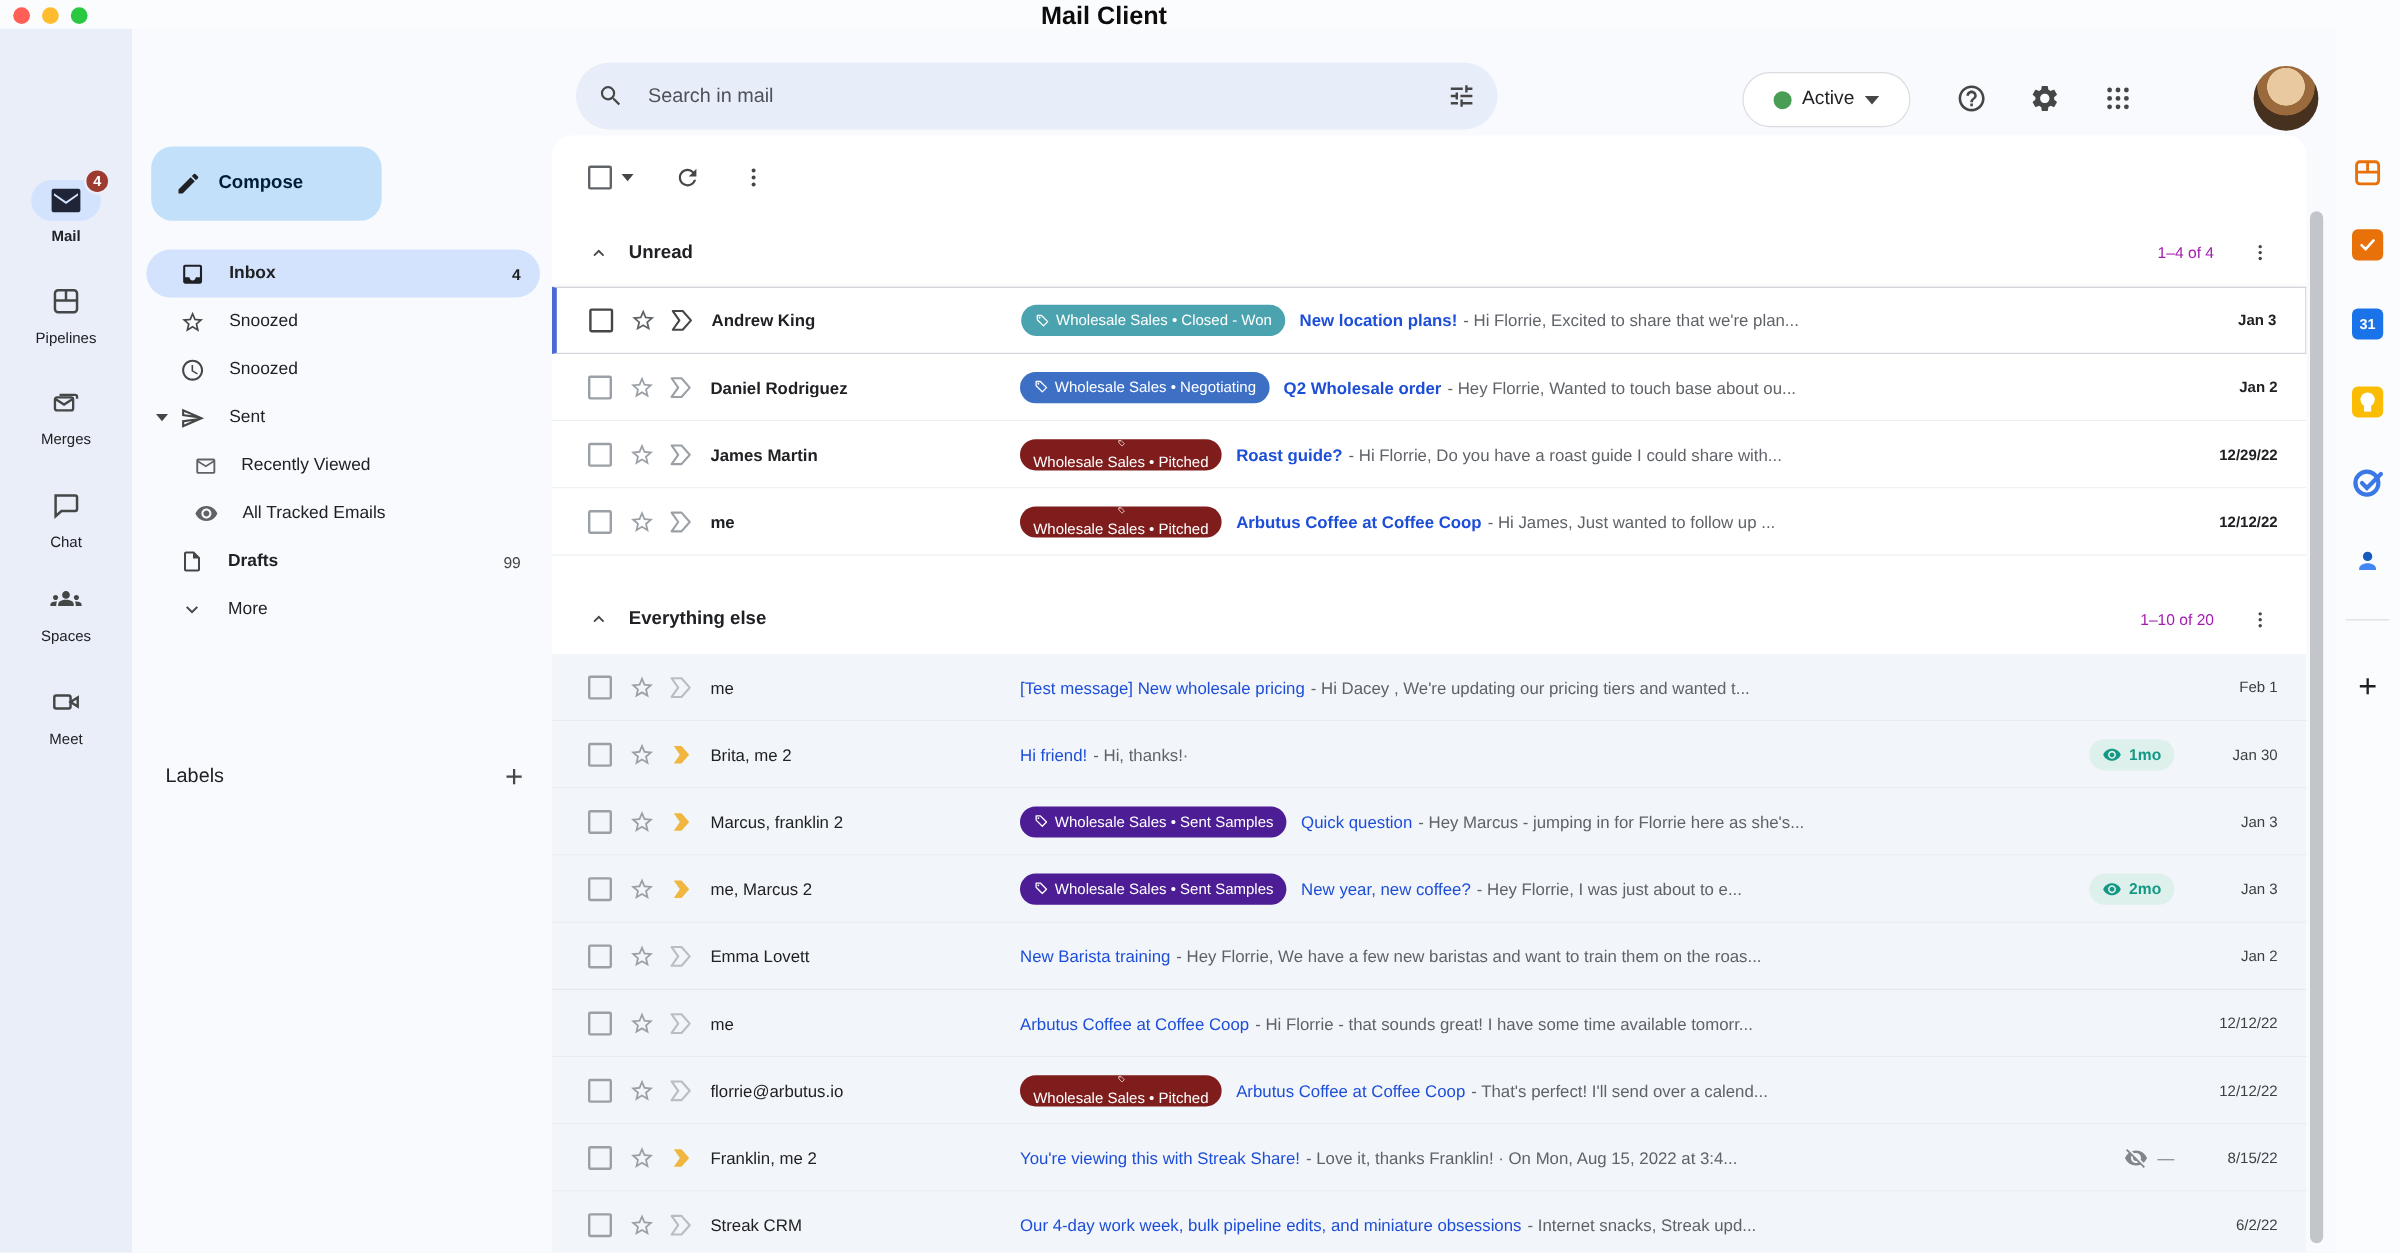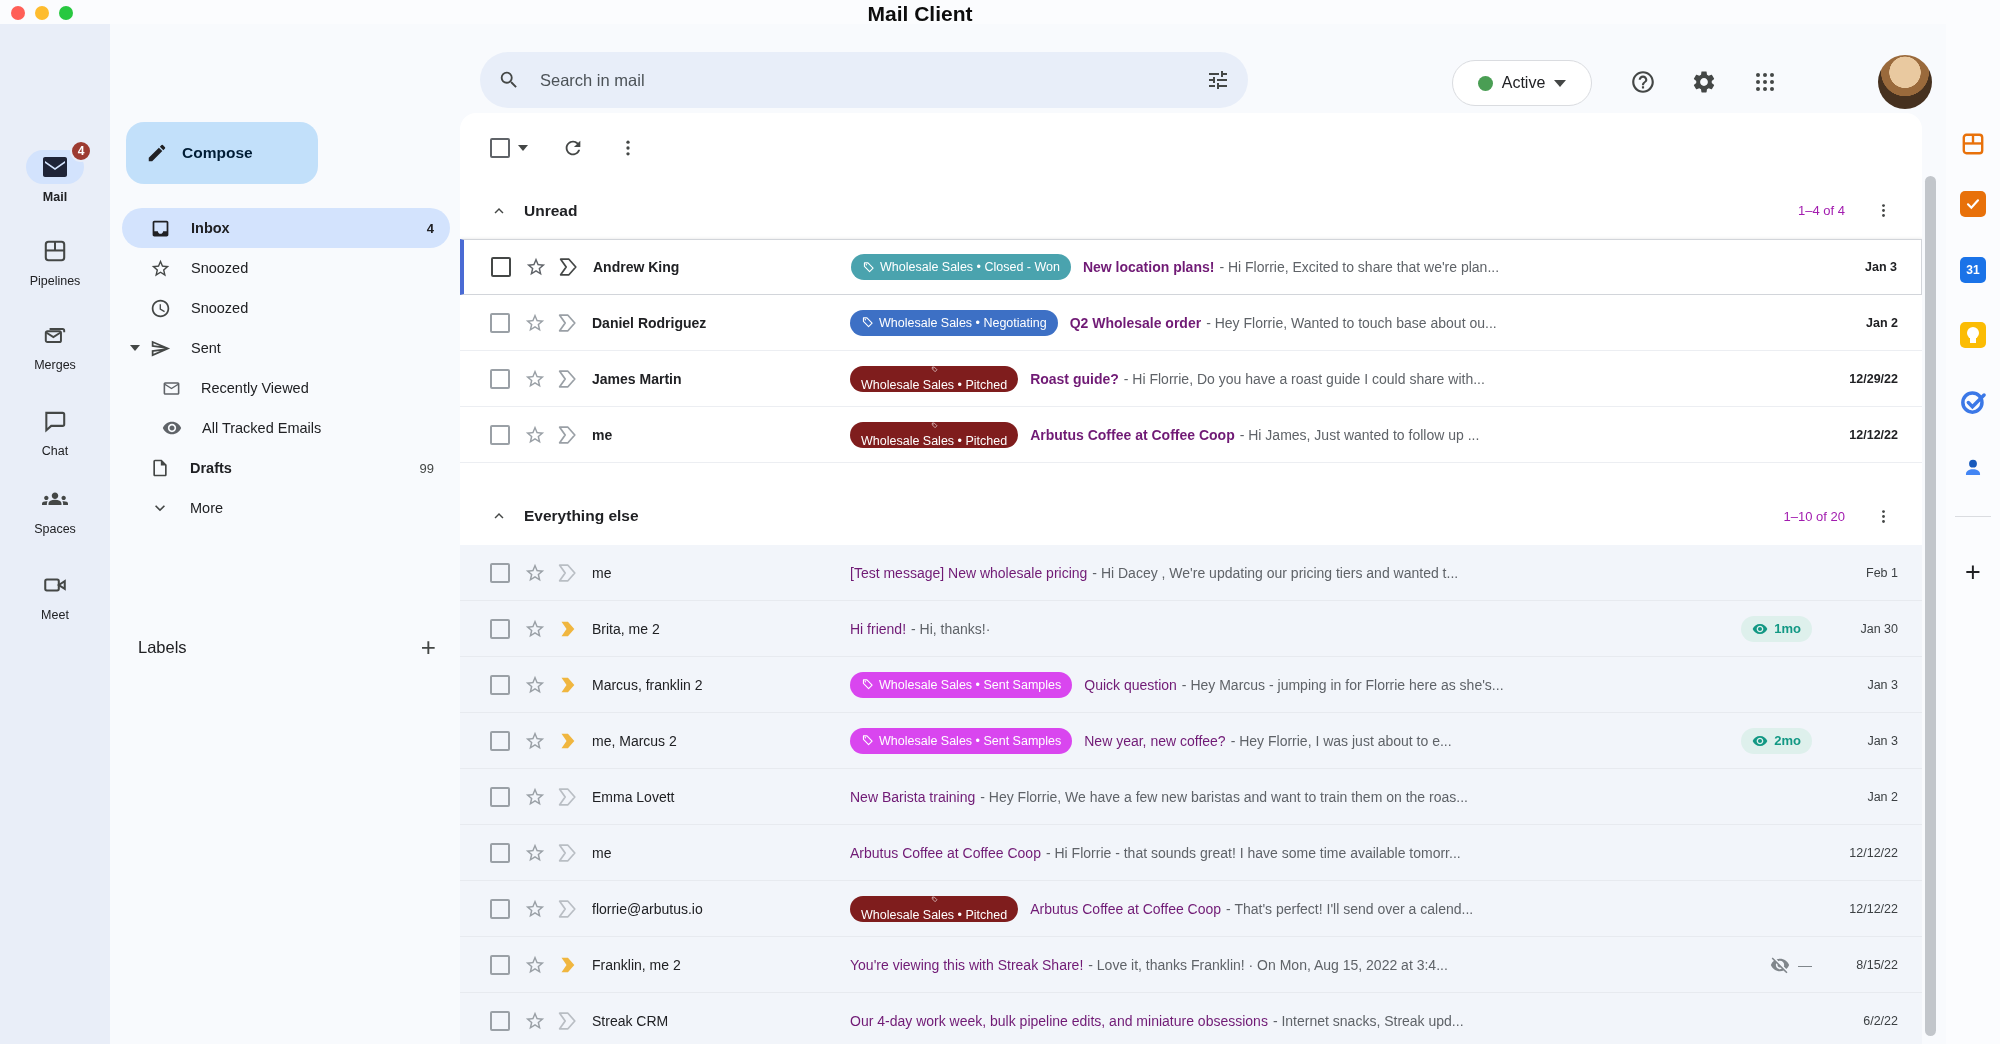--- a/index.html
+++ b/index.html
@@ -77,23 +77,23 @@
   .row.read{background:#f2f5fa;border-bottom:1px solid #e7eaef;}
   .row.selected{border:1px solid #d2d5da;border-left:4px solid #4a6bd4;box-shadow:0 1px 4px rgba(32,33,36,.2);padding-left:27px;}
   .cb{width:20px;height:20px;border:2px solid #9aa0a6;border-radius:2px;flex:none;}
   .row.selected .cb{border-color:#444746;}
   .star{flex:none;margin:0 10px 0 14px;display:flex;}
   .streak-ic{flex:none;display:flex;}
   .sender{flex:none;width:272px;padding-left:14px;font-size:14px;color:#202124;white-space:nowrap;overflow:hidden;}
   .row.unread .sender{font-weight:700;}
   .badge{flex:none;display:inline-flex;align-items:center;gap:5px;height:26px;border-radius:14px;
     padding:0 11px;color:#fff;font-size:12.5px;margin-right:12px;white-space:nowrap;}
-  .b-won{background:#4aa3ae;} .b-neg{background:#3d70c5;} .b-pitch{background:#7f1d1d;flex-direction:column;} .b-samples{background:#d946ef;}
+  .b-won{background:#4aa3ae;} .b-neg{background:#3d70c5;} .b-pitch{background:#7f1d1d;flex-direction:column;} .b-samples{background:#4c1d95;}
   .subjwrap{flex:1;min-width:0;white-space:nowrap;overflow:hidden;font-size:14px;color:#5f6368;}
-  .subject{color:#701a75;margin-top:48px;} .row.unread .subject{font-weight:700;}
+  .subject{color:#1d4ed8;margin-top:48px;} .row.unread .subject{font-weight:700;}
   .snip{margin-left:5px;margin-top:24px;}
   .track{flex:none;display:inline-flex;align-items:center;gap:6px;height:26px;border-radius:13px;background:#def0ec;
     color:#129884;font-size:13px;font-weight:700;padding:0 11px;margin-left:14px;}
   .eyeoff{flex:none;margin-left:14px;display:flex;}
   .muted-dash{flex:none;color:#80868b;font-size:14px;margin-left:8px;}
   .date{flex:none;width:86px;text-align:right;font-size:12.5px;color:#3c4043;white-space:nowrap;}
   .row.unread .date{font-weight:700;color:#202124;}
 
   
   .scrollbar{position:absolute;top:176px;left:1925px;width:11px;height:860px;border-radius:6px;background:#c2c6cb;}

